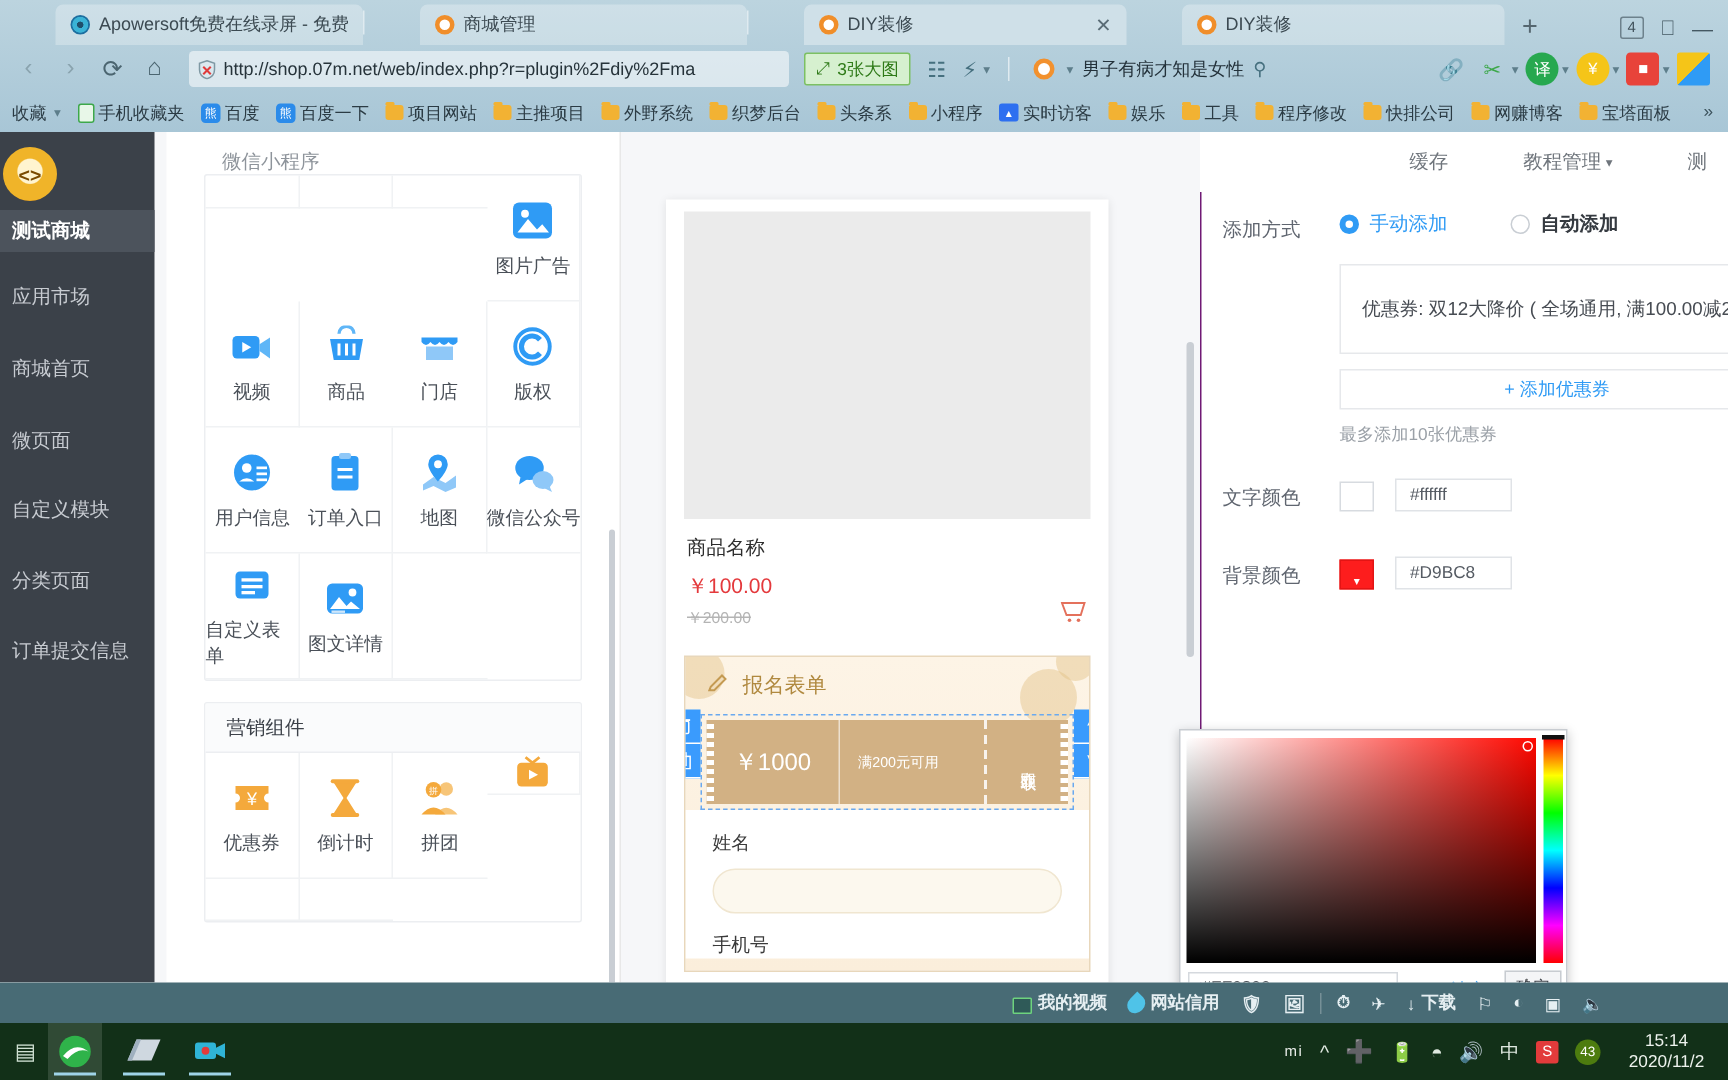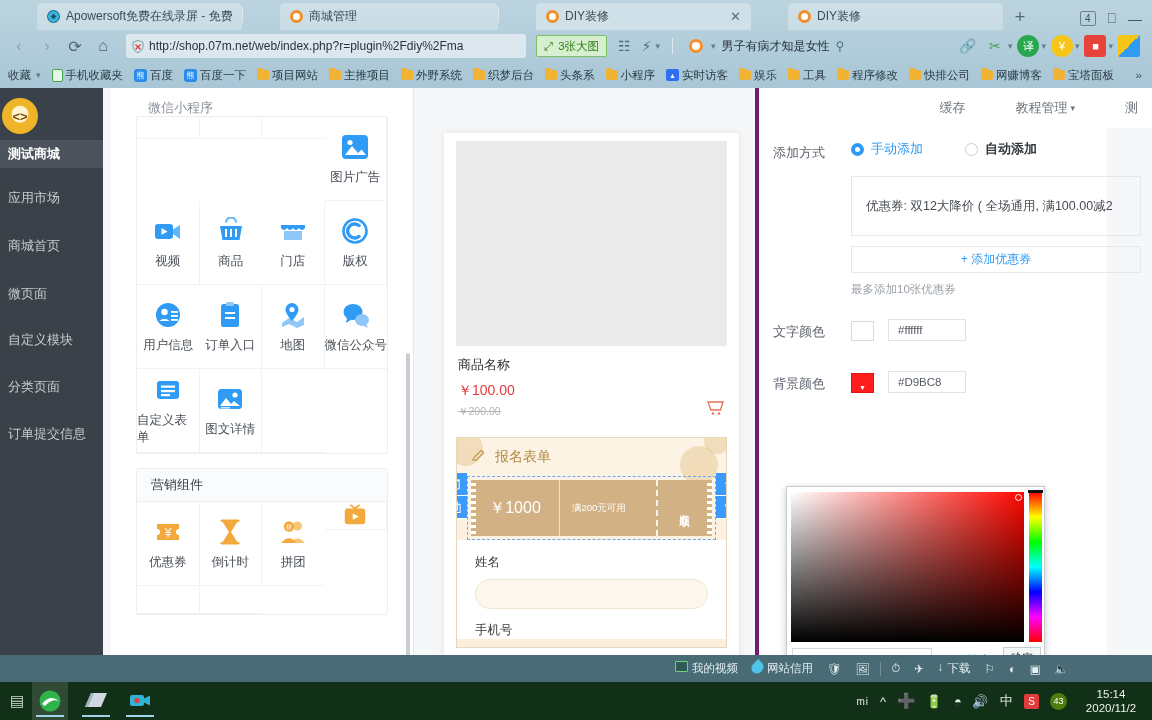--- a/index.html
+++ b/index.html
@@ -136,22 +136,22 @@
      align-items:center; justify-content:center; font-size:11px; cursor:pointer;
      border-bottom:1px solid #fff; }
 
   #form-fields { padding:14px 18px 0 18px; background:#fff; }
   .f-label { font-size:12.5px; color:#3a3a3a; margin-bottom:8px; }
   .f-input { height:30px; background:#fcf8ee; border:1px solid #f0e6d0; border-radius:15px; }
   #prev-scroll { position:absolute; right:4px; top:140px; width:5px; height:210px;
      background:#c9ced4; border-radius:3px; }
 
   
-  #settings { position:absolute; left:755px; top:0; width:352px; height:567px;
-     background:#fff; border-left:4px solid #701a75; }
+  #settings { position:absolute; left:800px; top:0; width:352px; height:567px;
+     background:#fff; border-left:1px solid #701a75; }
   #app-topbar { position:absolute; left:800px; top:0; width:352px; height:40px;
      display:flex; align-items:center; justify-content:flex-end; gap:26px;
      padding-right:14px; font-size:13px; color:#6f757c; background:#fff; }
   .topbar-item { cursor:pointer; display:flex; align-items:center; gap:3px;padding-left:24px; }
   .row { display:flex; align-items:flex-start; padding:0 0 0 14px; }
   .row-label { width:78px; flex:0 0 auto; font-size:13px; color:#606670; padding-top:4px; }
   .radio { display:flex; align-items:center; gap:7px; cursor:pointer; }
   .rdot { width:13px; height:13px; border-radius:50%; border:1px solid #c9ced4; background:#fff; }
   .rdot.on { border:4px solid #2f9bf5; background:#fff; }
   .rlabel { font-size:13px; }
@@ -187,21 +187,21 @@
   #pk-clear { position:absolute; left:180px; top:165px; font-size:12px; color:#2f9bf5; cursor:pointer; }
   #pk-ok { position:absolute; left:216px; top:160px; width:38px; height:22px;
      border:1px solid #c8ccd1; background:#f4f5f7; display:flex; align-items:center;
      justify-content:center; font-size:11.5px; color:#41464d; cursor:pointer; }
   #cursor-hand { position:absolute; left:224px; top:162px; font-size:15px; color:#1b1b1b; }
 
   
   #statusbar { position:absolute; left:0; top:655px; width:1152px; height:27px;
      background:#486b75; display:flex; align-items:center; color:#e6eff2; font-size:11.5px; }
   #sb-left { width:668px; }
-  .sb-item { display:flex; align-items:flex-start; gap:4px; padding:0 7px; cursor:pointer; }
+  .sb-item { display:flex; align-items:flex-end; gap:4px; padding:0 7px; cursor:pointer;font-weight:bold; }
   .sb-div { width:1px; height:14px; background:rgba(255,255,255,.25); margin:0 3px; }
   .sb-green { width:13px; height:11px; border:1.5px solid #6ed37e; background:#2f5a58; border-radius:1px; }
   .sb-drop { width:11px; height:13px; background:#4fc3e8; border-radius:0 60% 60% 60%;
      transform:rotate(45deg); }
 
   
   #taskbar { position:absolute; left:0; top:682px; width:1152px; height:38px; background:#123018; }
   .tb-item { position:absolute; top:0; height:38px; display:flex; align-items:center;
      justify-content:center; cursor:pointer; }
   .tb-underline { position:absolute; bottom:3px; left:50%; transform:translateX(-50%);

